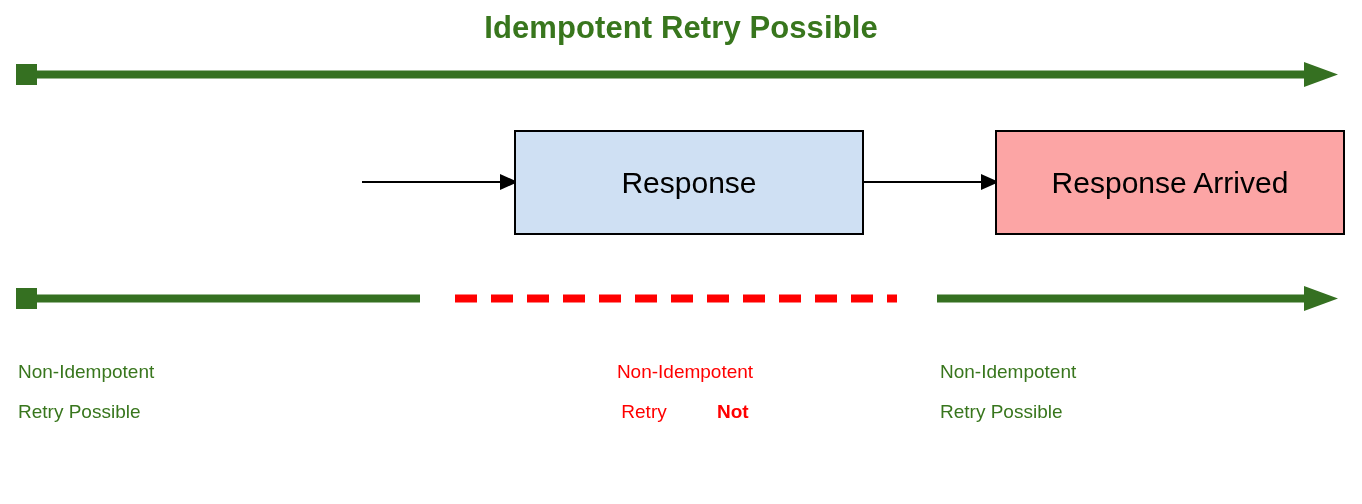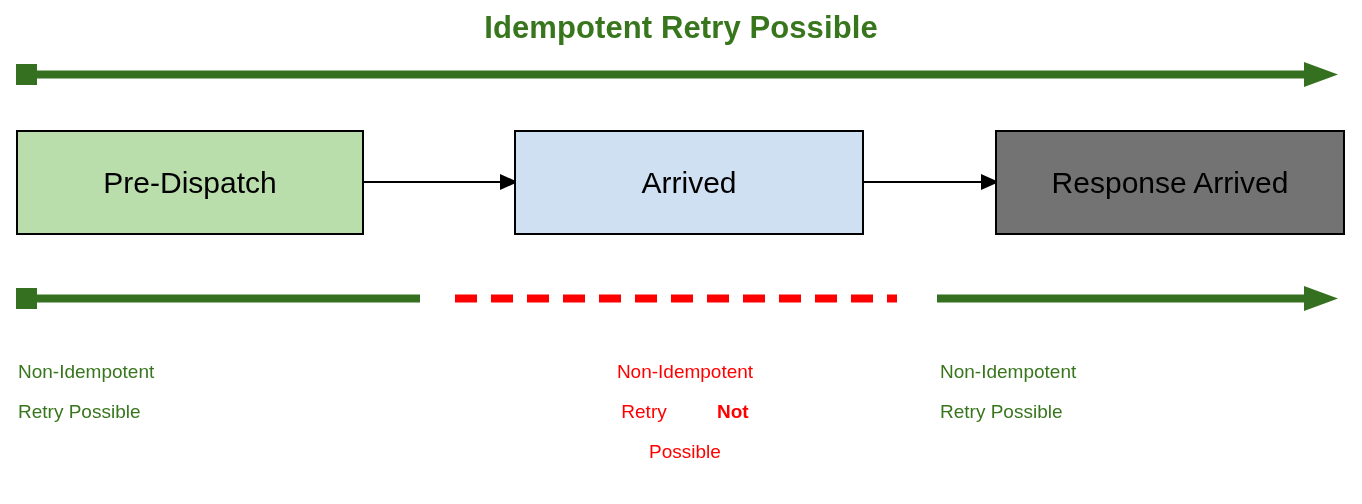--- a/index.html
+++ b/index.html
@@ -44,21 +44,21 @@
     box-sizing: border-box;
     display: flex;
     align-items: center;
     justify-content: center;
     font-size: 30px;
     color: #000000;
     white-space: nowrap;
   }
   .node-pre      { left: 16px;  width: 348px; background: #b9ddab; }
   .node-dispatch { left: 514px; width: 350px; background: #cfe0f3; }
-  .node-response { left: 995px; width: 350px; background: #737373; }
+  .node-response { left: 995px; width: 350px; background: #fca5a5; }
 
   .connector { top: 160px; height: 44px; }
   .connector-1 { left: 362px; width: 156px; }
   .connector-2 { left: 862px; width: 137px; }
 
   
   .caption {
     top: 352px;
     font-size: 19px;
     line-height: 40px;
@@ -75,31 +75,28 @@
 <div id="diagram">
 
   <div class="abs top-caption">Idempotent Retry Possible</div>
 
   <svg class="abs timeline-top" width="1362" height="32" viewBox="0 0 1362 32">
     <rect x="16" y="4" width="21" height="21" fill="#357021"></rect>
     <line x1="30" y1="14.5" x2="1308" y2="14.5" stroke="#357021" stroke-width="8"></line>
     <polygon points="1304,2 1338,14.5 1304,27" fill="#357021"></polygon>
   </svg>
 
-  <div class="abs node node-pre">
-    <span>Pre-Dispatch</span>
-  </div>
 
   <svg class="abs connector connector-1" width="156" height="44" viewBox="0 0 156 44">
     <line x1="0" y1="22" x2="142" y2="22" stroke="#000000" stroke-width="2"></line>
     <polygon points="138,14 156,22 138,30" fill="#000000"></polygon>
   </svg>
 
   <div class="abs node node-dispatch">
-    <span>Arrived</span>
+    <span>Response</span>
   </div>
 
   <svg class="abs connector connector-2" width="137" height="44" viewBox="0 0 137 44">
     <line x1="0" y1="22" x2="123" y2="22" stroke="#000000" stroke-width="2"></line>
     <polygon points="119,14 137,22 119,30" fill="#000000"></polygon>
   </svg>
 
   <div class="abs node node-response">
     <span>Response Arrived</span>
   </div>
@@ -112,20 +109,19 @@
     <polygon points="1304,2 1338,14.5 1304,27" fill="#357021"></polygon>
   </svg>
 
   <div class="abs caption caption-left">
       <div><span>Non-Idempotent</span></div>
       <div><span>Retry Possible</span></div>
     </div>
   <div class="abs caption caption-middle">
       <div><span>Non-Idempotent</span></div>
       <div><span>Retry </span><b>Not</b></div>
-      <div><span>Possible</span></div>
     </div>
   <div class="abs caption caption-right">
       <div><span>Non-Idempotent</span></div>
       <div><span>Retry Possible</span></div>
     </div>
 
 </div>
 
 </body></html>

